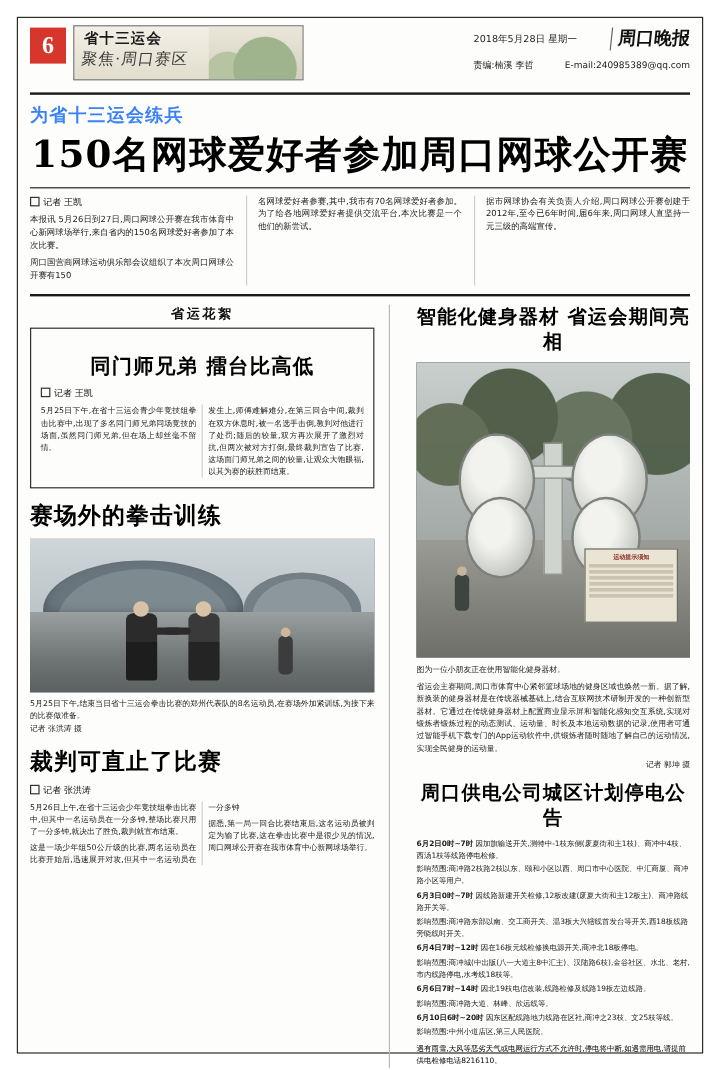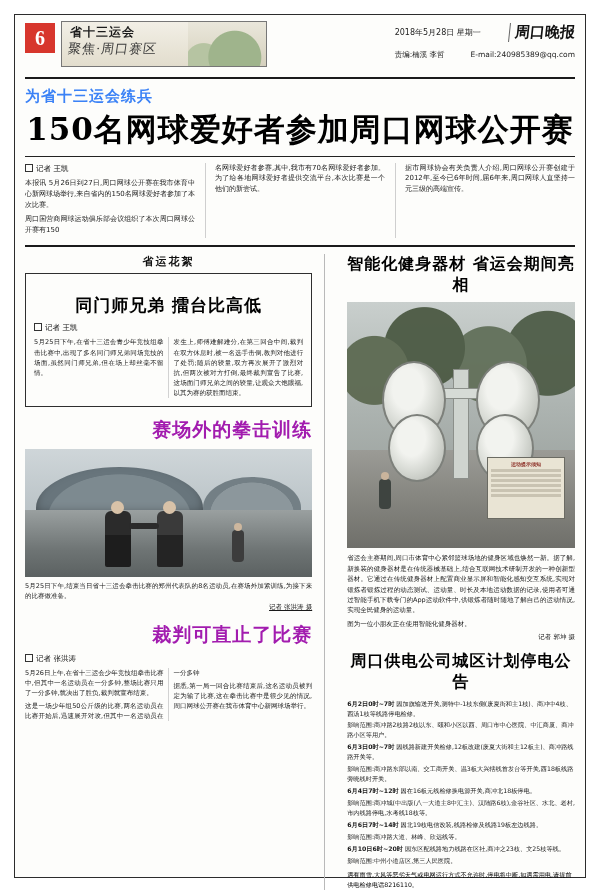--- a/index.html
+++ b/index.html
@@ -52,21 +52,20 @@
     font-family: "Liberation Serif", serif;
   }
   .head-banner {
     margin-left: 6px;
     width: 190px;
     height: 44px;
     border: 1px solid #777;
     position: relative;
     background: linear-gradient(180deg,#f2efe6 0%, #e2ddcd 100%);
     overflow: hidden;
-    padding-left: 14px;
   }
   .banner-title {
     position: absolute;
     left: 8px;
     top: 2px;
     font-size: 12px;
     font-weight: bold;
     color: #1b1b1b;
     font-family: "DejaVu Serif", serif;
     letter-spacing: 1px;
@@ -214,25 +213,25 @@
     column-gap: 10px;
     column-rule: 1px solid #d2d2d2;
     font-size: 6.5px;
     line-height: 1.55;
     text-align: justify;
     color: #1a1a1a;
   }
   .two-col p { margin: 0 0 3px 0; }
 
   .sub-headline2 {
-    text-align: right;
+    text-align: left;
     font-size: 19px;
     font-weight: bold;
     font-family: "DejaVu Serif", serif;
-    color: #a21caf;
+    color: #000000;
     letter-spacing: 1px;
     margin: 10px 0 6px 0;
   }
 
   
   .photo-box { position: relative; width: 100%; background: #555; overflow: hidden; }
   .photo-boxing { height: 128px; }
   .sky { position:absolute; left:0; top:0; width:100%; height:52%;
     background: linear-gradient(180deg,#cfd6d9 0%, #b9c2c6 100%); }
   .stadium {
@@ -272,21 +271,21 @@
   }
   .bystander .head { position:absolute; top:-7px; left:2px; width:8px;height:8px;border-radius:50%;background:#cdb79e; }
 
   .caption {
     font-size: 6.5px;
     line-height: 1.6;
     margin-top: 4px;
     color: #1a1a1a;
     text-align: justify;
   }
-  .caption-credit { text-align: right; display: block; text-decoration: underline; }
+  .caption-credit { text-align: left; display: block; }
 
   
   .photo-fitness { height: 246px; }
   .f-sky { position:absolute; inset:0; background: linear-gradient(180deg,#c9cfcd 0%, #aeb5b2 40%, #8e9490 100%); }
   .f-trees {
     position:absolute; left:0; top:0; width:100%; height:46%;
     background:
       radial-gradient(circle at 12% 60%, #5d6a52 0 34px, transparent 35px),
       radial-gradient(circle at 34% 40%, #4c5a44 0 40px, transparent 41px),
       radial-gradient(circle at 62% 55%, #62705a 0 38px, transparent 39px),
@@ -480,22 +479,22 @@
             <div class="sl"></div>
             <div class="sl"></div>
             <div class="sl"></div>
           </div>
           <div class="f-walker">
             <div class="head"></div>
           </div>
         </div>
 
         <div class="right-body">
+          <p>图为一位小朋友正在使用智能化健身器材。</p>
           <p>省运会主赛期间,周口市体育中心紧邻篮球场地的健身区域也焕然一新。据了解,新换装的健身器材是在传统器械基础上,结合互联网技术研制开发的一种创新型器材。它通过在传统健身器材上配置商业显示屏和智能化感知交互系统,实现对锻炼者锻炼过程的动态测试、运动量、时长及本地运动数据的记录,使用者可通过智能手机下载专门的App运动软件中,供锻炼者随时随地了解自己的运动情况,实现全民健身的运动量。</p>
-          <p>图为一位小朋友正在使用智能化健身器材。</p>
           <p class="credit-right">记者 郭坤 摄</p>
         </div>
 
         <div class="notice-title">周口供电公司城区计划停电公告</div>
         <div class="notice-body">
           <p>
             <span class="hd">6月2日0时~7时</span>
             <span>因加旗输送开关,测特中-1枝东侧(废夏街和主1枝)、商冲中4枝、西汤1枝等线路停电检修。</span>
           </p>
           <p>影响范围:商冲路2枝路2枝以东、颐和小区以西、周口市中心医院、中汇商厦、商冲路小区等用户。</p>

